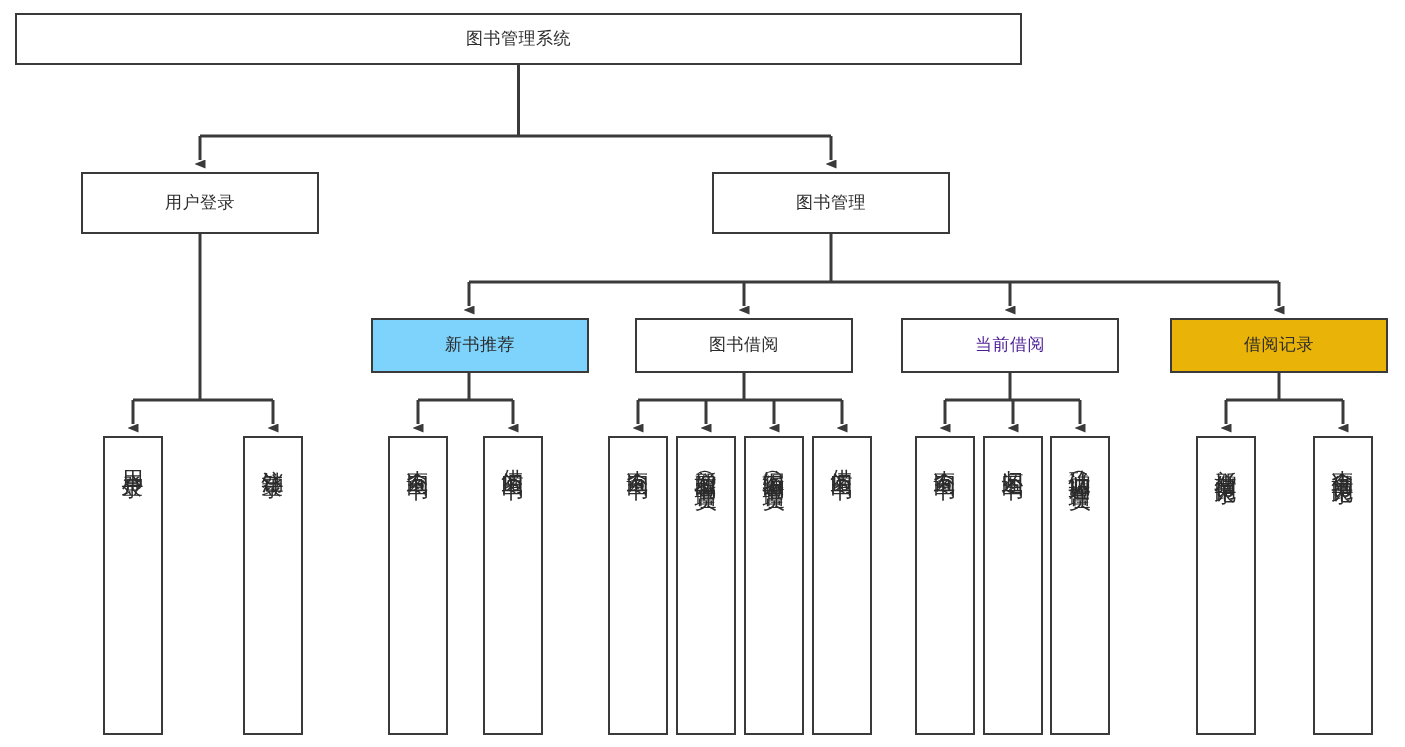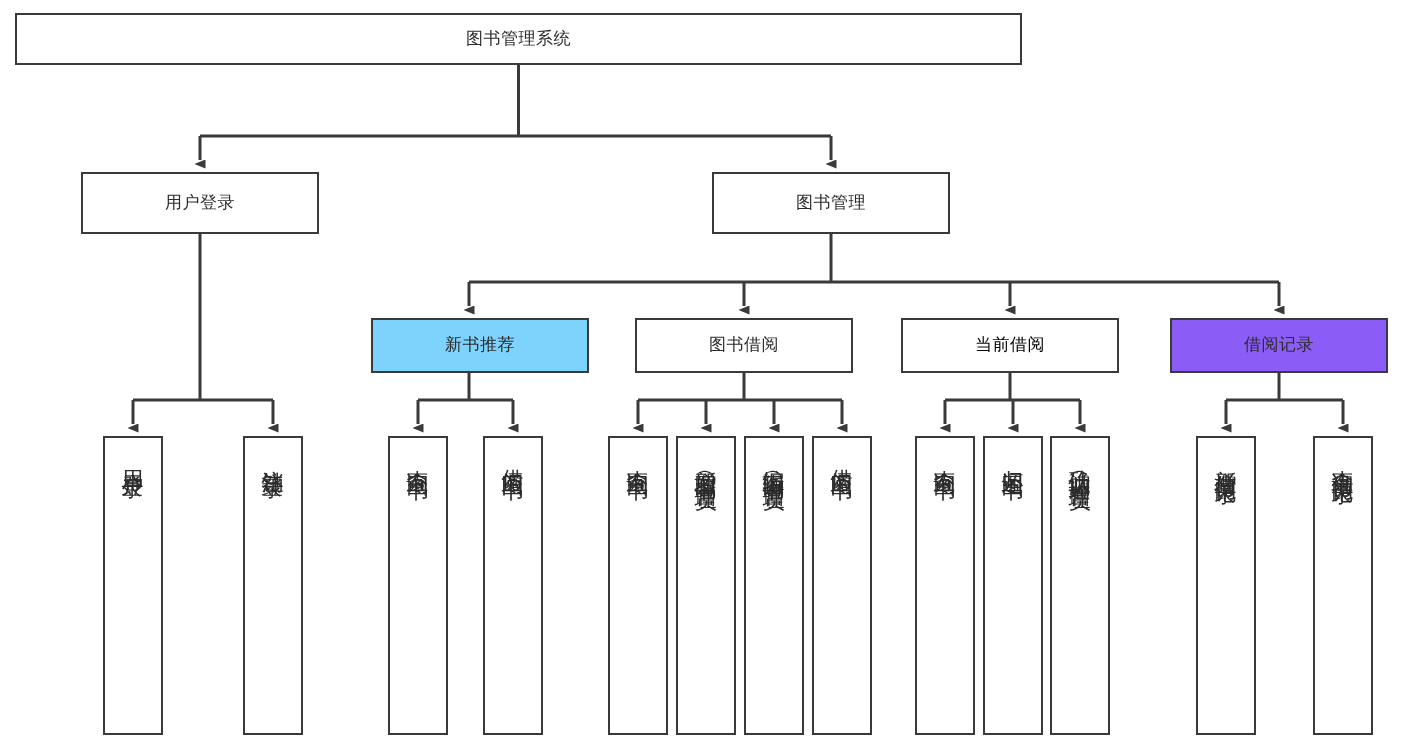--- a/index.html
+++ b/index.html
@@ -125,23 +125,23 @@
       <div class="node horiz" style="left: 712px; top: 172px; width: 238px; height: 62px; border-color: rgb(58, 58, 58); background: rgb(255, 255, 255);">
         <span class="label" style="color: rgb(43, 43, 43);">图书管理</span>
       </div>
       <div class="node horiz" style="left: 371px; top: 318px; width: 218px; height: 55px; border-color: rgb(58, 58, 58); background: #7dd3fc;">
         <span class="label" style="color: rgb(43, 43, 43);">新书推荐</span>
       </div>
       <div class="node horiz" style="left: 635px; top: 318px; width: 218px; height: 55px; border-color: rgb(58, 58, 58); background: rgb(255, 255, 255);">
         <span class="label" style="color: rgb(43, 43, 43);">图书借阅</span>
       </div>
       <div class="node horiz" style="left: 901px; top: 318px; width: 218px; height: 55px; border-color: rgb(58, 58, 58); background: rgb(255, 255, 255);">
-        <span class="label" style="color: #000000;">当前借阅</span>
+        <span class="label" style="color: #4c1d95;">当前借阅</span>
       </div>
-      <div class="node horiz" style="left: 1170px; top: 318px; width: 218px; height: 55px; border-color: rgb(58, 58, 58); background: #8b5cf6;">
+      <div class="node horiz" style="left: 1170px; top: 318px; width: 218px; height: 55px; border-color: rgb(58, 58, 58); background: #eab308;">
         <span class="label" style="color: rgb(43, 43, 43);">借阅记录</span>
       </div>
       <div class="node vert" style="left: 103px; top: 436px; width: 60px; height: 299px; border-color: rgb(58, 58, 58); background: rgb(255, 255, 255);">
         <span class="label" style="color: rgb(43, 43, 43);">用户登录</span>
       </div>
       <div class="node vert" style="left: 243px; top: 436px; width: 60px; height: 299px; border-color: rgb(58, 58, 58); background: rgb(255, 255, 255);">
         <span class="label" style="color: rgb(43, 43, 43);">注销登录</span>
       </div>
       <div class="node vert" style="left: 388px; top: 436px; width: 60px; height: 299px; border-color: rgb(58, 58, 58); background: rgb(255, 255, 255);">
         <span class="label" style="color: rgb(43, 43, 43);">查询图书</span>

